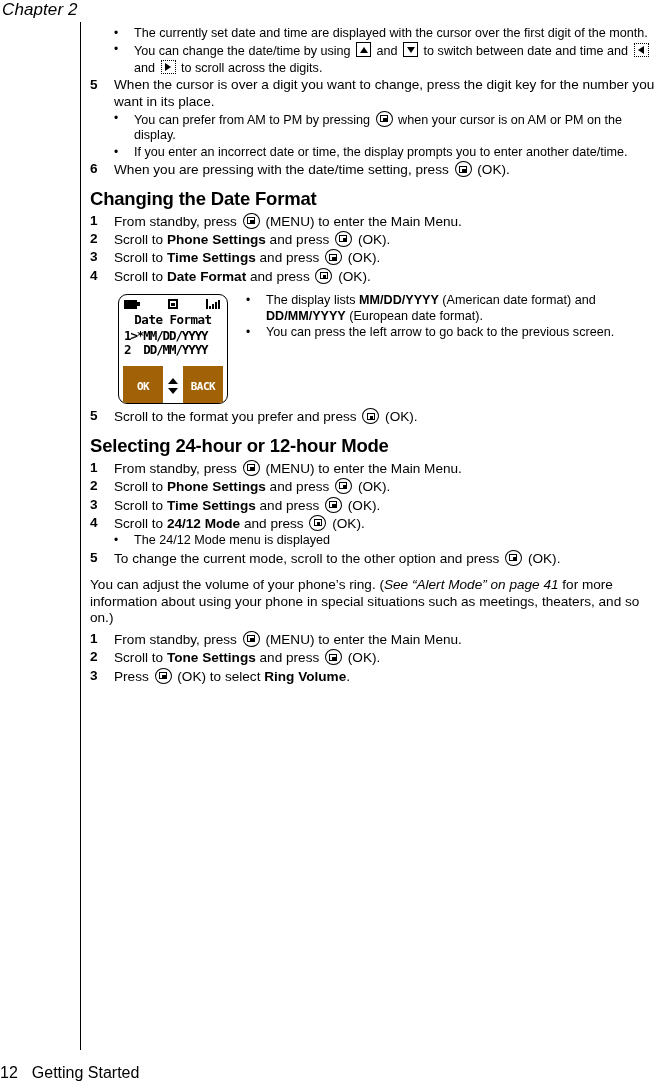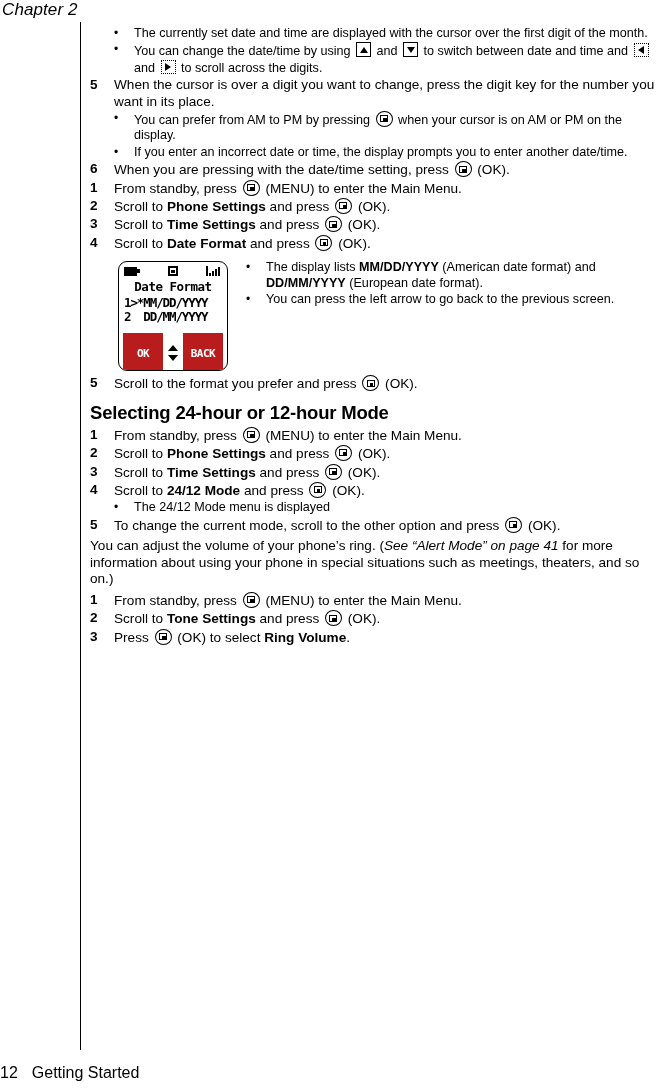--- a/index.html
+++ b/index.html
@@ -81,21 +81,21 @@
   h2.section {
     font-size: 18.5px;
     font-weight: bold;
     margin: 9px 0 3px 0;
     letter-spacing: -0.2px;
   }
 
   p.para {
     font-size: 13.6px;
     line-height: 16.6px;
-    margin: 4px 0 4px 0;
+    margin: 10px 0 4px 0;
   }
 
   b { font-weight: bold; }
   i { font-style: italic; }
 
   
   .key {
     display: inline-block;
     vertical-align: -3px;
     position: relative;
@@ -272,21 +272,21 @@
   .scr-softbar {
     position: absolute;
     left: 4px; right: 4px;
     bottom: 9px;
     height: 16px;
     display: flex;
     align-items: center;
     justify-content: space-between;
   }
   .softkey {
-    background: #b91c1c;
+    background: #a16207;
     color: #ffffff;
     font-family: "DejaVu Sans Mono", monospace;
     font-size: 11px;
     font-weight: bold;
     letter-spacing: -0.5px;
     padding: 14px 4px;
     line-height: 13px;
   }
   .softkey.left  { width: 40px; text-align:center; box-sizing:border-box; }
   .softkey.right { width: 40px; text-align:center; box-sizing:border-box; }
@@ -360,20 +360,21 @@
   <div class="bullet indent1">
     <span class="dot">•</span>
     <span class="body">If you enter an incorrect date or time, the display prompts you to enter another date/time.</span>
   </div>
 
   <div class="step">
     <span class="num">6</span>
     <span class="body"><span>When you are pressing with the date/time setting, press </span><span class="key key-ok"></span><span> (OK).</span></span>
   </div>
 
+  <h2 class="section">Changing the Date Format</h2>
 
   <div class="step">
     <span class="num">1</span>
     <span class="body"><span>From standby, press </span><span class="key key-ok"></span><span> (MENU) to enter the Main Menu.</span></span>
   </div>
 
   <div class="step">
     <span class="num">2</span>
     <span class="body"><span>Scroll to </span><b>Phone Settings</b><span> and press </span><span class="key key-ok"></span><span> (OK).</span></span>
   </div>

